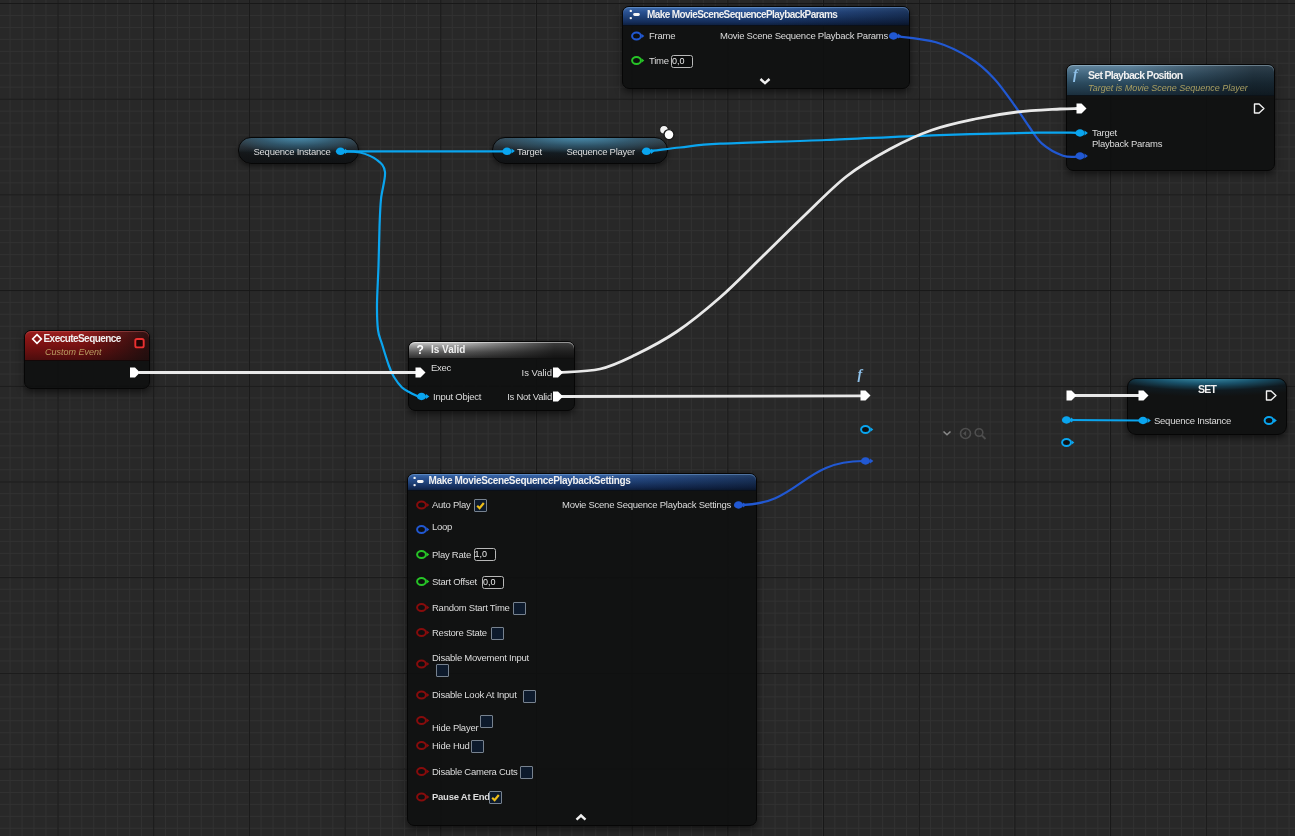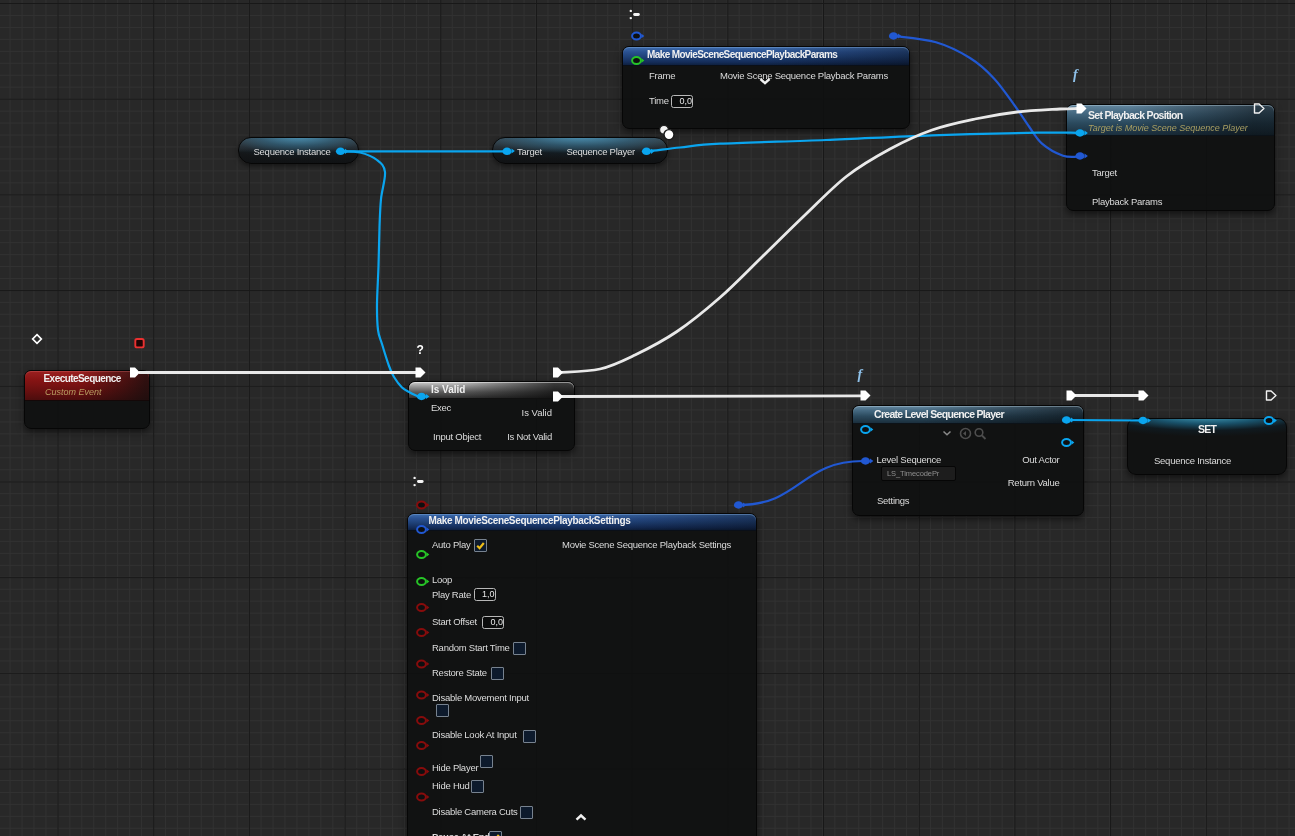--- a/index.html
+++ b/index.html
@@ -7,30 +7,30 @@
   font-family:"Liberation Sans",sans-serif;
   background-color:#282828;
   background-image:
     linear-gradient(90deg,#181818 1px,transparent 1px),
     linear-gradient(180deg,#181818 1px,transparent 1px),
     linear-gradient(90deg,#313131 1px,transparent 1px),
     linear-gradient(180deg,#313131 1px,transparent 1px);
   background-size:95.7px 95.7px,95.7px 95.7px,11.9625px 11.9625px,11.9625px 11.9625px;
   background-position:57.5px 0,0 3px,9.57px 0,0 3.05px;
 }
-.node{position:absolute;background:rgba(14,15,16,0.90);border:1px solid #060606;border-radius:7px;box-shadow:0 3px 7px rgba(0,0,0,0.55);margin-top:40px;}
+.node{position:absolute;background:rgba(14,15,16,0.90);border:1px solid #060606;border-radius:7px;box-shadow:0 3px 7px rgba(0,0,0,0.55);}
 .hdr{position:absolute;left:0;top:0;right:0;border-radius:6px 6px 0 0;overflow:hidden;}
 .ttl{position:absolute;font-weight:bold;font-size:10px;color:#f0f0f0;letter-spacing:-0.45px;white-space:nowrap;line-height:1;}
 .sub{position:absolute;font-style:italic;font-size:9px;color:#a99f62;white-space:nowrap;line-height:1;}
 .lb{position:absolute;font-size:9.5px;color:#dcdcdc;letter-spacing:-0.25px;white-space:nowrap;line-height:1;}
 .lbr{position:absolute;font-size:9.5px;color:#dcdcdc;letter-spacing:-0.25px;white-space:nowrap;line-height:1;text-align:right;}
 .cap{position:absolute;height:24.5px;border-radius:13px;border:1px solid #060606;
   background:radial-gradient(ellipse 85% 105% at 50% -8%,rgba(80,175,220,0.72) 0%,rgba(45,120,160,0.45) 38%,rgba(15,50,75,0.14) 68%,rgba(0,0,0,0) 88%),linear-gradient(180deg,#40474c 0%,#282d31 40%,#15181a 58%,#101214 100%);
   box-shadow:0 2px 5px rgba(0,0,0,0.5);}
-.box{position:absolute;border:1px solid #b8b8b8;border-radius:2.5px;background:rgba(8,8,8,0.55);color:#e8e8e8;font-size:9px;line-height:11px;text-align:right;}
+.box{position:absolute;border:1px solid #b8b8b8;border-radius:2.5px;background:rgba(8,8,8,0.55);color:#e8e8e8;font-size:9px;line-height:11px;text-align:left;}
 .cb{position:absolute;width:11px;height:11px;border:1px solid #77828f;background:#0d1a2c;border-radius:1px;}
 svg{position:absolute;left:0;top:0;}
 .hdr-struct{box-shadow:inset 0 1px 0 rgba(120,160,210,0.5);background:linear-gradient(90deg,rgba(0,0,0,0) 50%,rgba(4,6,10,0.4) 100%),linear-gradient(180deg,#3e6dae 0%,#2a5191 28%,#1f4178 55%,#142c58 85%,#0e2040 100%);border-bottom:1px solid #0a0f18;}
 .hdr-fn{box-shadow:inset 0 1px 0 rgba(190,215,230,0.4);background:linear-gradient(90deg,rgba(0,0,0,0) 30%,rgba(6,8,10,0.55) 90%),linear-gradient(180deg,#64879f 0%,#446880 28%,#2b4a5e 60%,#1b2f3d 100%);border-bottom:1px solid #0c1218;}
 .hdr-gray{box-shadow:inset 0 1px 0 rgba(255,255,255,0.45);background:linear-gradient(90deg,rgba(0,0,0,0) 28%,rgba(8,8,8,0.72) 88%),linear-gradient(180deg,#cccccc 0%,#989898 28%,#5c5c5c 62%,#303030 100%);border-bottom:1px solid #101010;}
 .hdr-event{box-shadow:inset 0 1px 0 rgba(220,110,110,0.35);background:linear-gradient(90deg,rgba(0,0,0,0) 45%,rgba(18,14,14,0.75) 97%),linear-gradient(180deg,#9b2020 0%,#871414 30%,#6c1010 65%,#4c0d0d 100%);border-bottom:1px solid #140808;}
 .hdr-set{background:radial-gradient(ellipse 96% 115% at 50% -26%,rgba(90,205,238,0.88) 0%,rgba(32,135,180,0.55) 42%,rgba(10,58,88,0.2) 68%,rgba(0,0,0,0) 92%);}
 </style>
 </head>
 <body>
@@ -43,21 +43,21 @@
  <div class="lb" style="left:26.5px;top:53.5px;transform:translateY(-50%);">Time</div>
  <div class="box" style="left:48.5px;top:48px;width:20px;height:11px;">0,0</div>
  <div class="lbr" style="right:20.5px;top:29px;transform:translateY(-50%);">Movie Scene Sequence Playback Params</div>
 </div>
 
 <div class="node" style="left:1066px;top:64px;width:207px;height:105px;">
  <div class="hdr hdr-fn" style="height:30px;"></div>
  <div class="ttl" style="left:21px;top:9.5px;transform:translateY(-50%);font-size:10.5px;letter-spacing:-0.7px;">Set Playback Position</div>
  <div class="sub" style="left:21px;top:22.5px;transform:translateY(-50%);">Target is Movie Scene Sequence Player</div>
  <div class="lb" style="left:25px;top:68px;transform:translateY(-50%);">Target</div>
- <div class="lb" style="left:25px;top:97px;transform:translateY(-50%);">Playback Params</div>
+ <div class="lb" style="left:25px;top:79px;transform:translateY(-50%);">Playback Params</div>
 </div>
 
 <div class="cap" style="left:238px;top:137px;width:119px;">
  <div class="lb" style="left:14.5px;top:13.5px;transform:translateY(-50%);">Sequence Instance</div>
 </div>
 
 <div class="cap" style="left:492px;top:137px;width:174px;">
  <div class="lb" style="left:24px;top:13.5px;transform:translateY(-50%);">Target</div>
  <div class="lbr" style="right:32px;top:13.5px;transform:translateY(-50%);">Sequence Player</div>
 </div>
@@ -70,46 +70,37 @@
 
 <div class="node" style="left:408px;top:341px;width:165px;height:68px;">
  <div class="hdr hdr-gray" style="height:16px;"></div>
  <div class="ttl" style="left:22px;top:7.5px;transform:translateY(-50%);letter-spacing:0px;">Is Valid</div>
  <div class="lb" style="left:22px;top:26px;transform:translateY(-50%);">Exec</div>
  <div class="lb" style="left:24px;top:54.5px;transform:translateY(-50%);">Input Object</div>
  <div class="lbr" style="right:22px;top:30.5px;transform:translateY(-50%);letter-spacing:0px;">Is Valid</div>
  <div class="lbr" style="right:22px;top:54.5px;transform:translateY(-50%);">Is Not Valid</div>
 </div>
 
-<div class="node" style="left:851.5px;top:364.5px;width:230px;height:109px;">
- <div class="hdr hdr-fn" style="height:17.5px;"></div>
- <div class="ttl" style="left:21.5px;top:8px;transform:translateY(-50%);font-size:10.5px;letter-spacing:-0.7px;">Create Level Sequence Player</div>
- <div class="lb" style="left:24px;top:54px;transform:translateY(-50%);">Level Sequence</div>
- <div style="position:absolute;left:28.5px;top:60.5px;width:68px;height:13px;background:#1d1d1d;border:1px solid #060606;border-radius:2px;color:#8f8f8f;font-size:7.5px;line-height:13px;padding-left:5px;letter-spacing:-0.1px;">LS_TimecodePr</div>
- <div class="lb" style="left:24.5px;top:95.5px;transform:translateY(-50%);">Settings</div>
- <div class="lbr" style="right:23px;top:54.5px;transform:translateY(-50%);">Out Actor</div>
- <div class="lbr" style="right:23px;top:77px;transform:translateY(-50%);">Return Value</div>
-</div>
 
 <div class="node" style="left:1127px;top:377.5px;width:158px;height:55.5px;border-radius:9px;">
  <div class="hdr hdr-set" style="height:22px;border-radius:8px 8px 0 0;"></div>
  <div class="ttl" style="left:0;right:0;top:10.5px;transform:translateY(-50%);text-align:center;font-size:10.5px;letter-spacing:-0.8px;">SET</div>
  <div class="lb" style="left:26px;top:42px;transform:translateY(-50%);">Sequence Instance</div>
 </div>
 
 <div class="node" style="left:407px;top:473px;width:347.5px;height:351px;">
  <div class="hdr hdr-struct" style="height:16px;"></div>
  <div class="ttl" style="left:20.5px;top:7px;transform:translateY(-50%);letter-spacing:-0.35px;">Make MovieSceneSequencePlaybackSettings</div>
  <div class="lb" style="left:24px;top:31px;transform:translateY(-50%);">Auto Play</div>
  <div class="cb" style="left:65.5px;top:24.5px;">
         <svg width="11" height="11">
           <path d="M2.2 5.8 L4.6 8.2 L8.8 3" stroke="#edbd19" stroke-width="2.2" fill="none"></path>
         </svg>
       </div>
- <div class="lb" style="left:24px;top:66px;transform:translateY(-50%);">Loop</div>
+ <div class="lb" style="left:24px;top:53px;transform:translateY(-50%);">Loop</div>
  <div class="lb" style="left:24px;top:80.5px;transform:translateY(-50%);">Play Rate</div>
  <div class="box" style="left:65.5px;top:74px;width:20px;height:11px;">1,0</div>
  <div class="lb" style="left:24px;top:107.5px;transform:translateY(-50%);">Start Offset</div>
  <div class="box" style="left:74px;top:101.5px;width:20px;height:11px;">0,0</div>
  <div class="lb" style="left:24px;top:133.5px;transform:translateY(-50%);">Random Start Time</div>
  <div class="cb" style="left:104.5px;top:127.5px;"></div>
  <div class="lb" style="left:24px;top:158.5px;transform:translateY(-50%);">Restore State</div>
  <div class="cb" style="left:83px;top:152.5px;"></div>
  <div class="lb" style="left:24px;top:184px;transform:translateY(-50%);">Disable Movement Input</div>
  <div class="cb" style="left:27.5px;top:189.5px;"></div>

